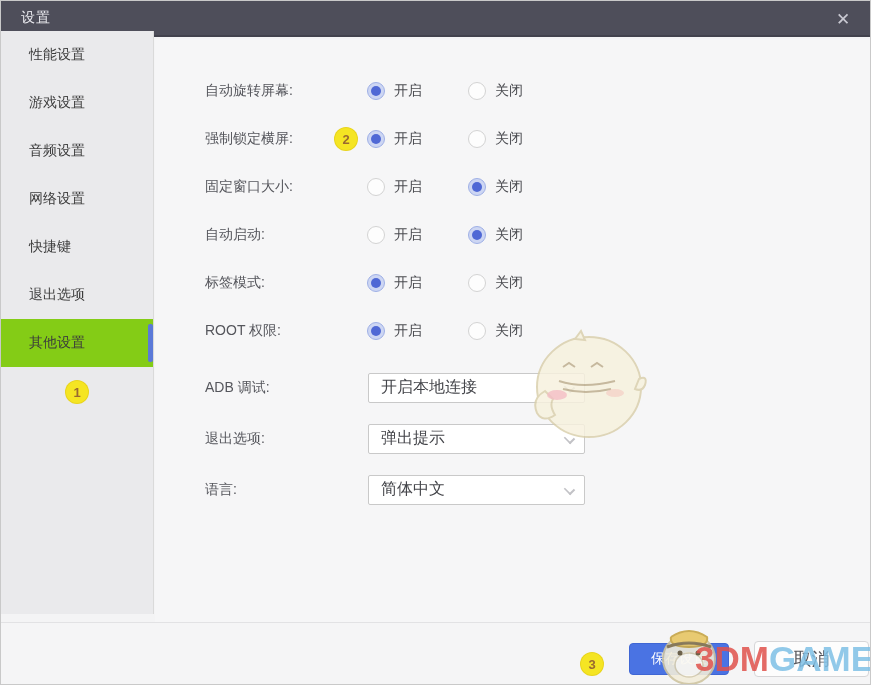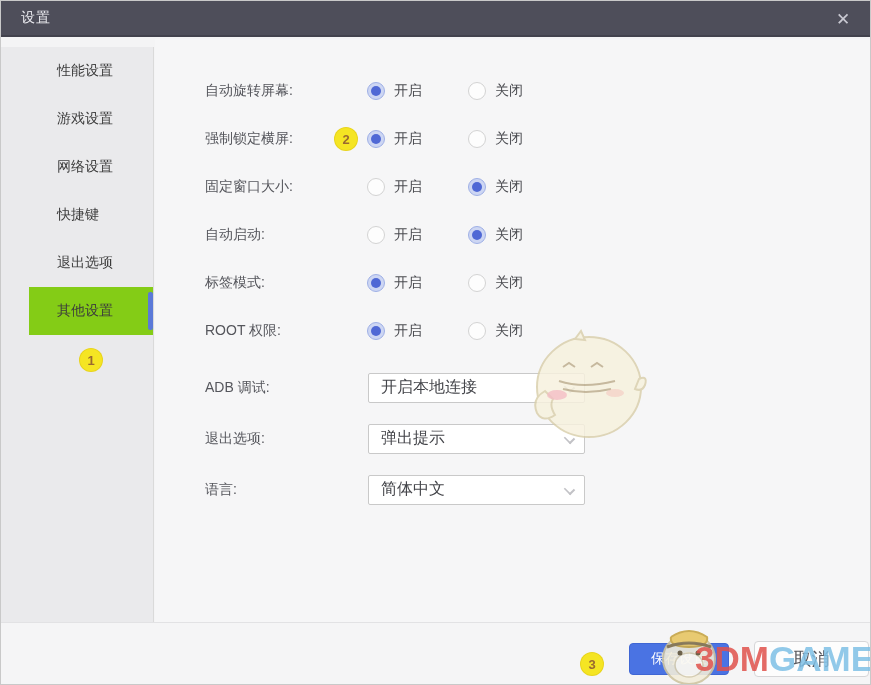--- a/index.html
+++ b/index.html
@@ -15,22 +15,22 @@
     border-bottom:2px solid #42424d;
   }
   .titlebar .title { color:#e9e9ee; font-size:14px; margin-left:20px; letter-spacing:1px; }
   .titlebar .close {
     position:absolute; right:14px; top:0; height:36px; width:30px;
     display:flex; align-items:center; justify-content:center;
     color:#c9c9d2; font-size:17px; cursor:pointer;
   }
   
   .sidebar {
-    position:absolute; left:0; top:46px; width:153px; height:583px;
-    background:#eaeaec; border-right:1px solid #dadada;padding-left:28px;
+    position:absolute; left:0; top:30px; width:153px; height:583px;
+    background:#eaeaec; border-right:1px solid #dadada;
   }
   .side-item {
     position:relative; height:48px; display:flex; align-items:center;
     padding-left:28px; font-size:14px; color:#3c3c3c; cursor:pointer;
   }
   .side-item.checked { background:#84cc16; }
   .side-item.checked::after {
     content:""; position:absolute; right:0; top:5px; bottom:5px; width:5px;
     background:#5b79d8; border-radius:2px;
   }
@@ -112,20 +112,23 @@
     <span class="title">设置</span>
     <span class="close">✕</span>
   </div>
 
   <div class="sidebar">
     <div class="side-item">
         <span>性能设置</span>
       </div>
     <div class="side-item">
         <span>游戏设置</span>
+      </div>
+    <div class="side-item">
+        <span>音频设置</span>
       </div>
     <div class="side-item">
         <span>网络设置</span>
       </div>
     <div class="side-item">
         <span>快捷键</span>
       </div>
     <div class="side-item">
         <span>退出选项</span>
       </div>

